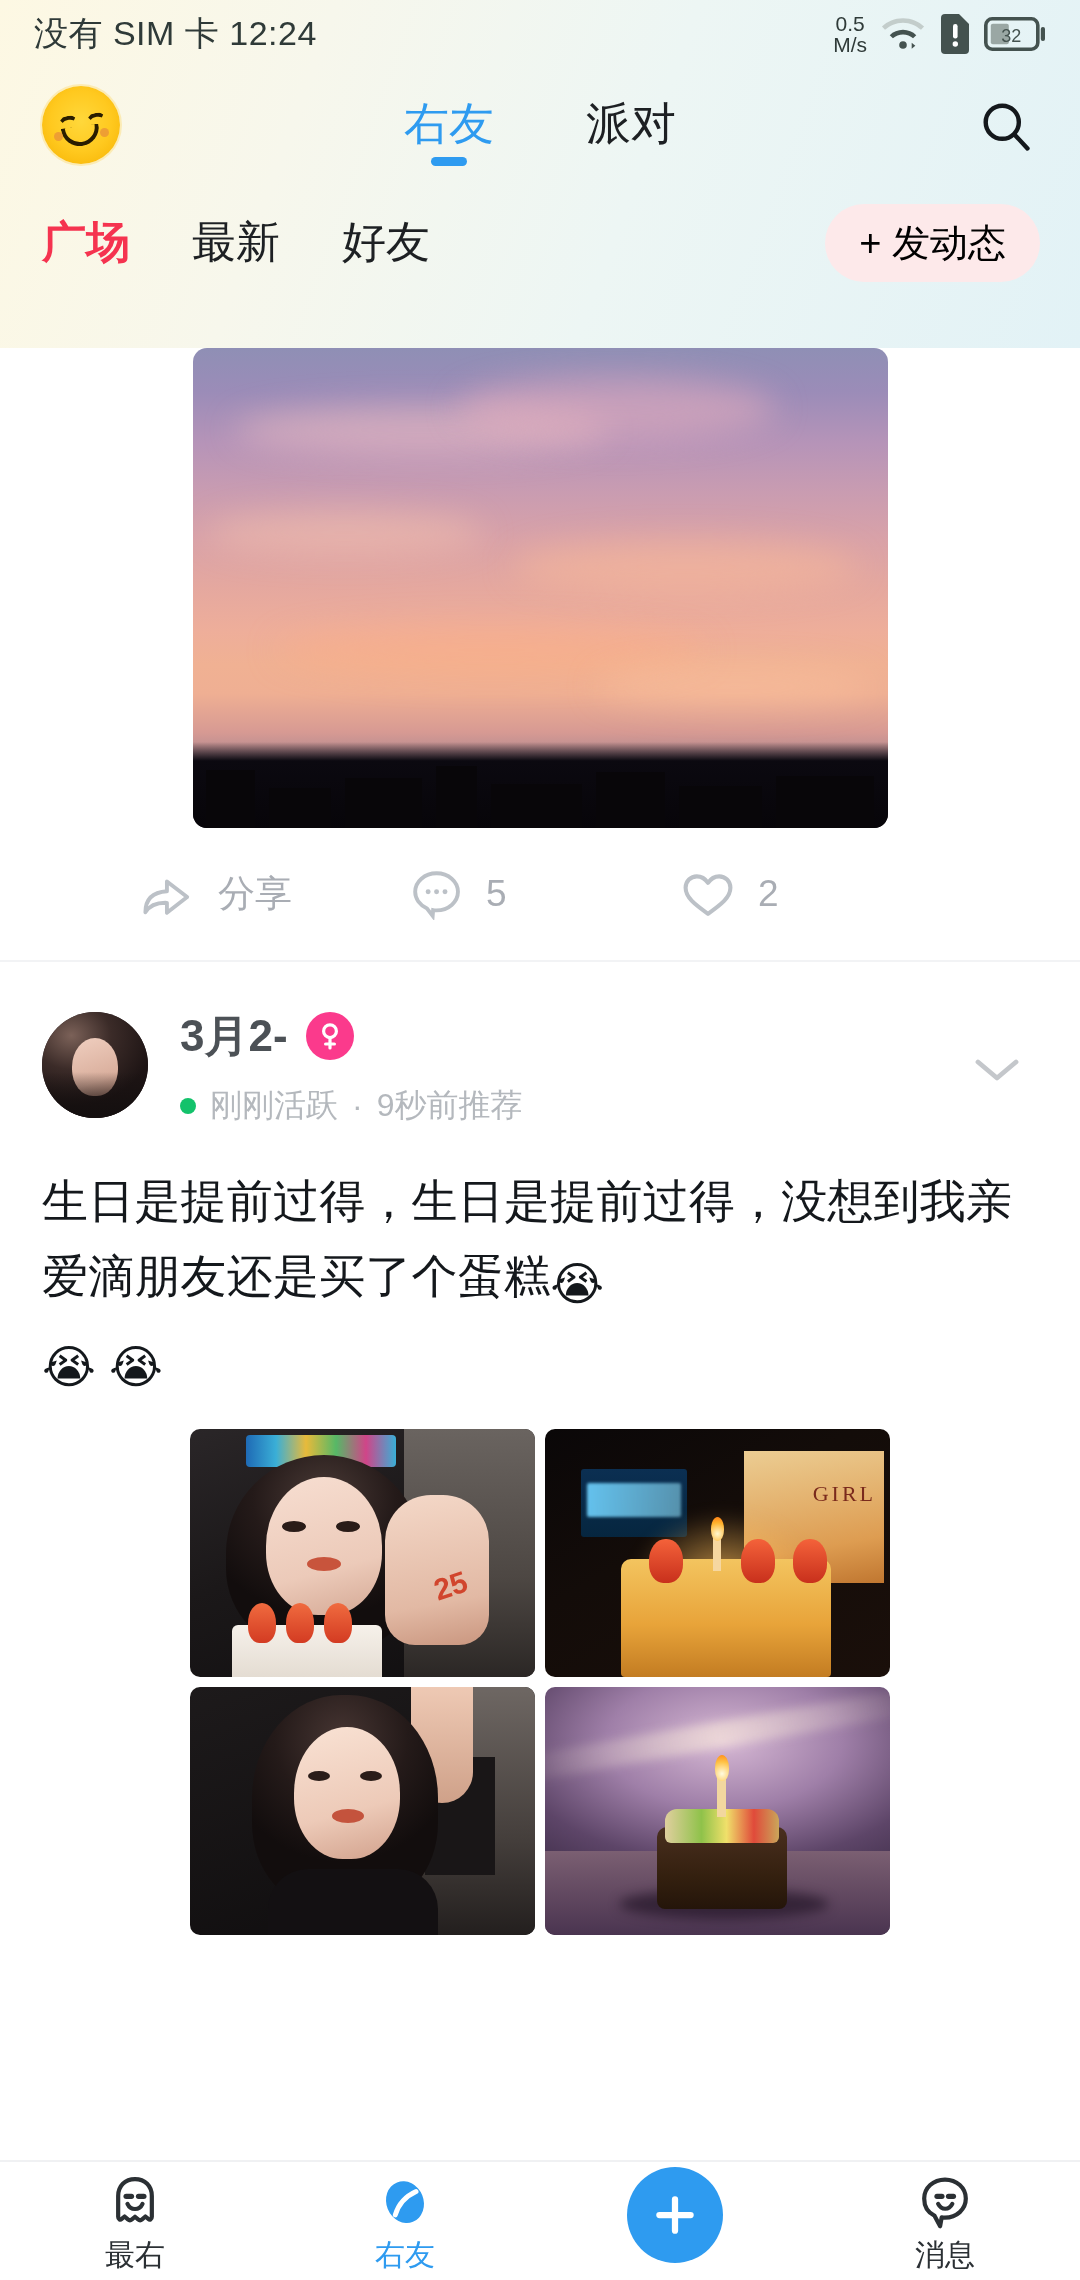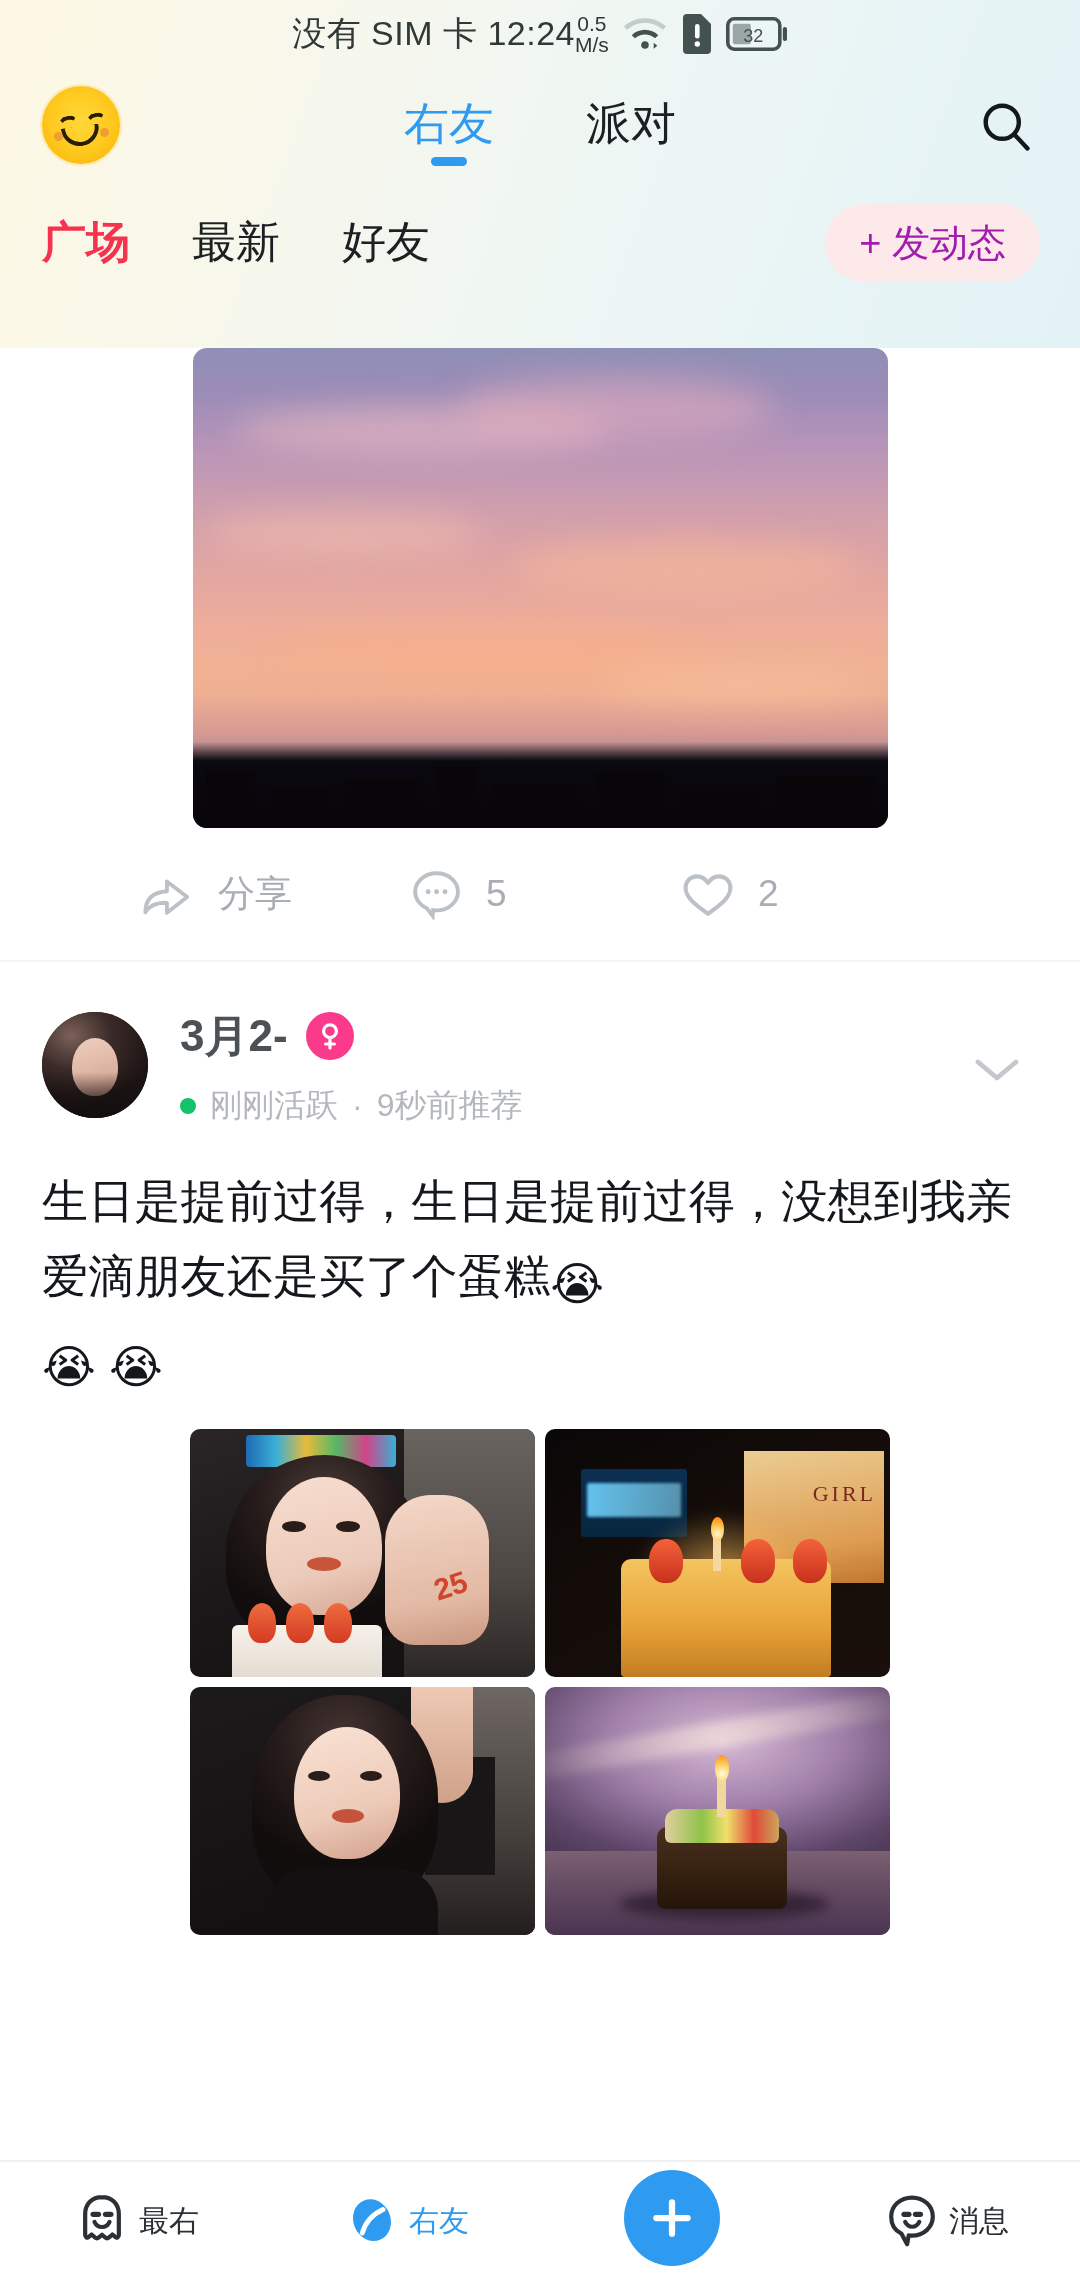--- a/index.html
+++ b/index.html
@@ -13,21 +13,21 @@
 
   
   .header-wrap{
     position:absolute; top:0; left:0; width:1080px; height:348px;
     background:linear-gradient(110deg,#fdf8e3 0%,#f7f7ec 28%,#edf6f4 58%,#e2f2f6 100%);
   }
 
   
   .statusbar{
     position:absolute; top:0; left:0; width:1080px; height:68px;
-    display:flex; align-items:center; justify-content:center;
+    display:flex; align-items:center; justify-content:space-between;
     padding:0 34px;
   }
   .sb-left{
     font-size:34px; color:#2f3a38; letter-spacing:.5px;
     font-family:"Liberation Sans",sans-serif; white-space:nowrap;
   }
   .sb-right{ display:flex; align-items:center; gap:13px; }
   .net-speed{
     display:flex; flex-direction:column; align-items:center;
     font-size:21px; line-height:21px; color:#2f3a38; font-weight:400;
@@ -88,21 +88,21 @@
   }
   .subnav-tab{
     font-size:44px; color:#1d2023; margin-left:0; line-height:1;
   }
   .subnav-tab:nth-child(1){ margin-left:42px; color:#f5334f; font-weight:700; }
   .subnav-tab:nth-child(2){ margin-left:62px; }
   .subnav-tab:nth-child(3){ margin-left:62px; }
   .post-btn{
     position:absolute; right:40px; top:22px;
     height:78px; padding:0 34px; border-radius:40px;
-    background:#fde9ea; color:#a21caf; font-size:38px;
+    background:#fde9ea; color:#000000; font-size:38px;
     display:flex; align-items:center; justify-content:center; gap:6px;
     border:none; font-family:"Liberation Sans",sans-serif; font-weight:500;
   }
 
   
   .feed{
     position:absolute; top:348px; left:0; width:1080px; height:1812px;
     background:#ffffff; overflow:hidden;
   }
   .post{ position:relative; width:1080px; background:#fff; }
@@ -287,21 +287,21 @@
   .g4 .shadow{ position:absolute; left:74px; bottom:16px; width:210px; height:30px;
      border-radius:50%; background:rgba(20,10,26,.55); filter:blur(6px); }
 
   
   .bottomnav{
     position:absolute; left:0; bottom:0; width:1080px; height:120px;
     background:#fff; border-top:2px solid #f0f1f3;
     display:flex; align-items:center;
   }
   .bn-item{
-    flex:1; display:flex; align-items:center;
+    flex:1; display:flex; flex-direction:column; align-items:center;
     justify-content:center; gap:6px;
   }
   .bn-label{ font-size:30px; color:#2b3034; line-height:1; }
   .bn-item.active .bn-label{ color:#2e9bf0; }
   .fab{
     width:96px; height:96px; border-radius:50%; background:#2e9bf0;
     display:flex; align-items:center; justify-content:center;
     margin-bottom:6px;
   }
 </style>

